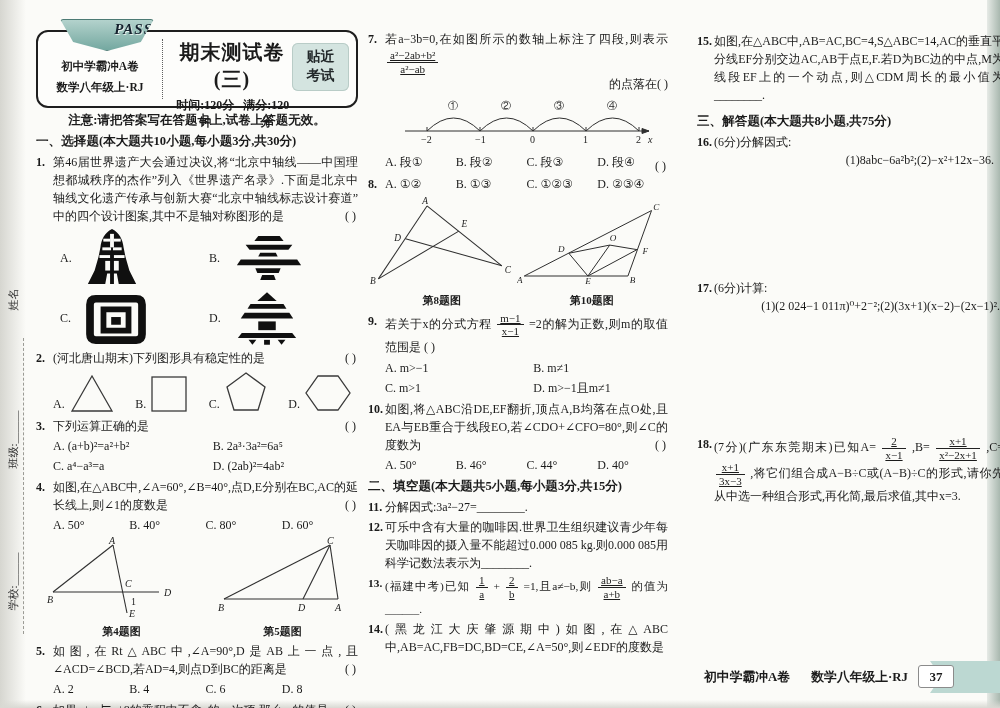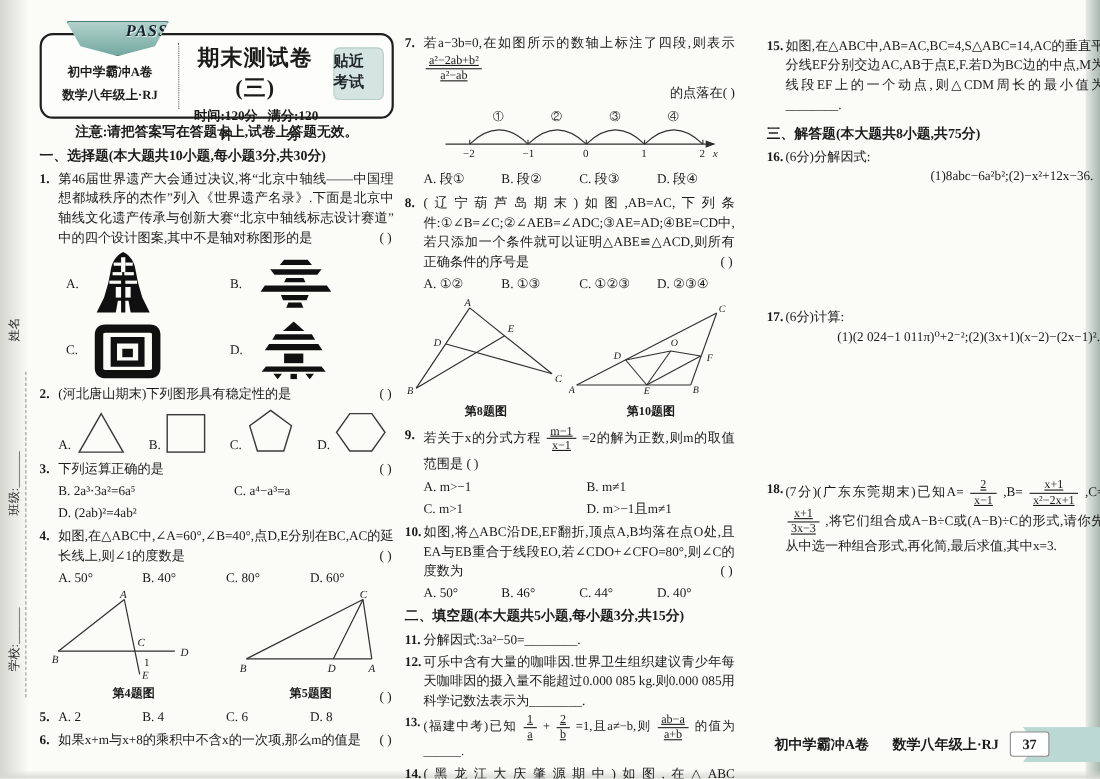--- a/index.html
+++ b/index.html
@@ -26,22 +26,22 @@
         clip-path:polygon(0 0,100% 0,86% 72%,50% 100%,14% 72%);
         display:flex;align-items:flex-start;justify-content:flex-end;}
   .brand-banner span{font-style:italic;font-weight:700;font-size:15px;letter-spacing:1px;color:#15222e;
         text-shadow:1px 1px 0 #e7f1ee;margin-top:1px;font-family:"Liberation Serif",serif;}
   .series{position:absolute;left:4px;top:24px;width:116px;text-align:center;font-weight:700;
         font-size:11.5px;line-height:1.85;}
   .vsep{position:absolute;left:124px;top:7px;bottom:7px;border-left:1.6px dotted #5f5f5f;}
   .title-area{position:absolute;left:128px;right:58px;top:7px;text-align:center;}
   .exam-title{font-size:20px;font-weight:700;letter-spacing:1px;}
   .exam-meta{display:flex;justify-content:space-between;padding:4px 4px 0 6px;font-size:12px;font-weight:700;font-family:Liberation Serif, serif;}
-  .badge{position:absolute;right:7px;top:11px;width:46px;height:48px;background:#d4e4e0;border-radius:6px;
-        display:flex;flex-direction:column;align-items:flex-start;justify-content:center;
+  .badge{position:absolute;right:7px;top:11px;width:57px;height:48px;background:#d4e4e0;border-radius:6px;
+        display:flex;flex-direction:column;align-items:center;justify-content:center;
         font-size:14px;font-weight:700;color:#23292b;line-height:1.35;box-shadow:0 0 0 1px #b9ccc7 inset;}
 
   .notice{position:absolute;left:36px;top:112px;width:322px;text-align:center;font-weight:700;font-size:12.5px;}
 
   
   .col{position:absolute;font-size:12px;line-height:1.5;}
   .col1{left:36px;top:129px;width:322px;}
   .col2{left:368px;top:30px;width:300px;}
   .col3{left:678px;top:32px;width:307px;margin-left:19px;}
 
@@ -211,20 +211,21 @@
           </svg>
         </div>
     </div>
 
     <div class="q">
       <b class="qn">3.</b>
       <span>下列运算正确的是</span>
       <span class="br-abs">(  )</span>
     </div>
     <div class="opts2">
+      <span>A. (a+b)²=a²+b²</span>
       <span>B. 2a³·3a²=6a⁵</span>
       <span>C. a⁴−a³=a</span>
       <span>D. (2ab)²=4ab²</span>
     </div>
 
     <div class="q">
       <b class="qn">4.</b>
       <span>如图,在△ABC中,∠A=60°,∠B=40°,点D,E分别在BC,AC的延长线上,则∠1的度数是</span>
       <span class="br-abs">(  )</span>
     </div>
@@ -264,20 +265,21 @@
           <text x="117" y="74">A</text>
           <text x="109" y="7">C</text>
           <text x="80" y="74">D</text>
         </svg>
         <div class="figcap">第5题图</div>
       </div>
     </div>
 
     <div class="q">
       <b class="qn">5.</b>
+      <span>如图,在Rt△ABC中,∠A=90°,D是AB上一点,且∠ACD=∠BCD,若AD=4,则点D到BC的距离是</span>
       <span class="br-abs">(  )</span>
     </div>
     <div class="opts">
       <span>A. 2</span>
       <span>B. 4</span>
       <span>C. 6</span>
       <span>D. 8</span>
     </div>
 
     <div class="q">
@@ -327,21 +329,20 @@
       <div class="opts" style="padding-left:0">
         <span>A. 段①</span>
         <span>B. 段②</span>
         <span>C. 段③</span>
         <span>D. 段④</span>
       </div>
     </div>
 
     <div class="q">
       <b class="qn">8.</b>
-      <span>(辽宁葫芦岛期末)如图,AB=AC,下列条件:①∠B=∠C;②∠AEB=∠ADC;③AE=AD;④BE=CD中,若只添加一个条件就可以证明△ABE≌△ACD,则所有正确条件的序号是</span>
       <span class="br-abs">(  )</span>
     </div>
     <div class="opts">
       <span>A. ①②</span>
       <span>B. ①③</span>
       <span>C. ①②③</span>
       <span>D. ②③④</span>
     </div>
 
     <div class="figrow">
@@ -408,21 +409,21 @@
       <span>A. 50°</span>
       <span>B. 46°</span>
       <span>C. 44°</span>
       <span>D. 40°</span>
     </div>
 
     <div class="sec">二、填空题(本大题共5小题,每小题3分,共15分)</div>
 
     <div class="q">
       <b class="qn">11.</b>
-      <span>分解因式:3a²−50=</span><span class="blank">________.</span>
+      <span>分解因式:3a²−27=</span><span class="blank">________.</span>
     </div>
 
     <div class="q">
       <b class="qn">12.</b>
       <span>可乐中含有大量的咖啡因.世界卫生组织建议青少年每天咖啡因的摄入量不能超过0.000 085 kg.则0.000 085用科学记数法表示为</span><span class="blank">________.</span>
     </div>
 
     <div class="q mathline" style="font-size:11.4px">
       <b class="qn">13.</b>
       <span>(福建中考)已知</span>

